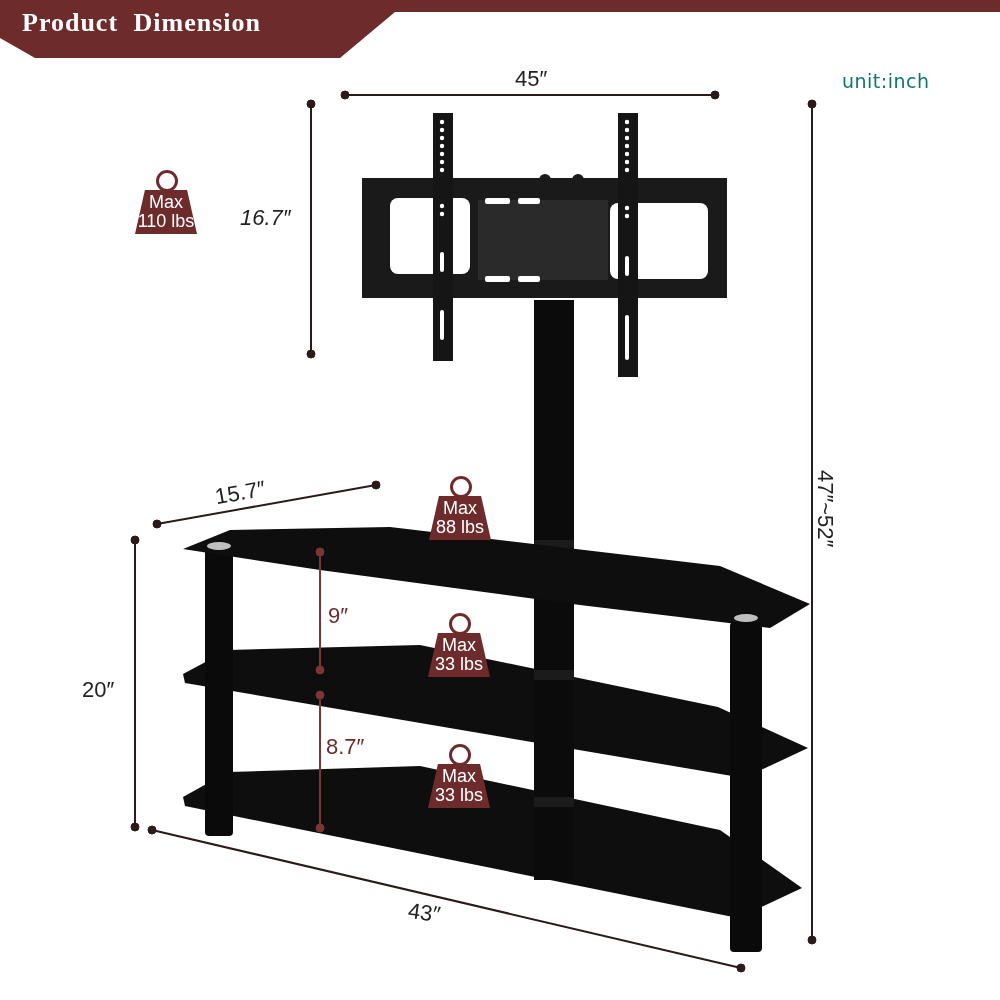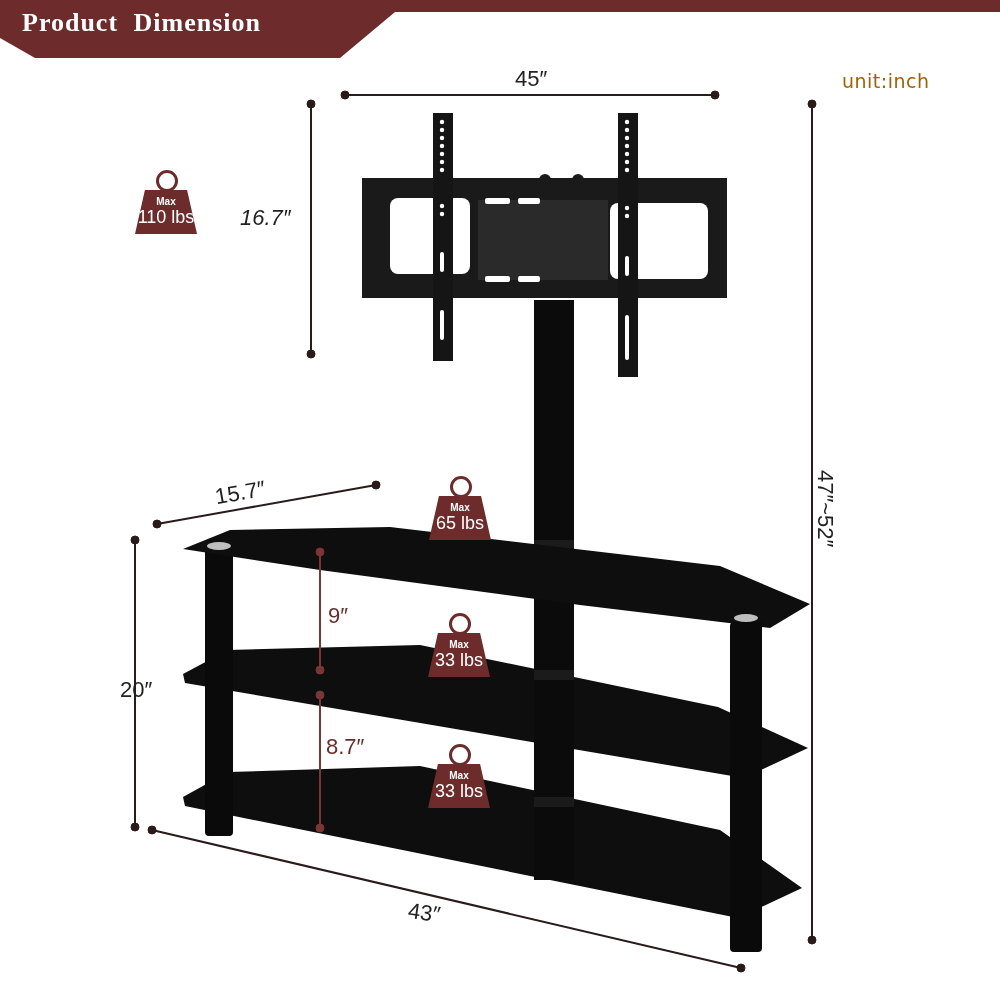--- a/index.html
+++ b/index.html
@@ -2,34 +2,34 @@
 <html><head>
 <meta charset="utf-8">
 <style>
   html, body { margin: 0; padding: 0; background: #ffffff; }
   body { width: 1000px; height: 1000px; position: relative; overflow: hidden;
          font-family: "Liberation Sans", sans-serif; }
   .canvas { position: absolute; left: 0; top: 0; width: 1000px; height: 1000px; }
   .banner-text { position: absolute; left: 22px; top: 8px; color: #ffffff;
                  font-family: Liberation Serif, serif; font-weight: bold;
                  font-size: 26px; letter-spacing: 1px; word-spacing: 8px; }
-  .unit-label { position: absolute; left: 842px; top: 70px; font-size: 19px; color: #a16207;
+  .unit-label { position: absolute; left: 842px; top: 70px; font-size: 19px; color: #0f766e;
                 font-family: "DejaVu Sans", sans-serif; letter-spacing: 0.5px; }
   .dim { position: absolute; font-size: 22px; color: #222; white-space: nowrap;
          font-family: "Liberation Sans", sans-serif; }
   .dim.red { color: #6e2b2b; }
   .weight { position: absolute; width: 62px; height: 70px; }
   .weight .ring { position: absolute; left: 21px; top: 0; width: 16px; height: 16px;
                   border: 3px solid #6e2b2b; border-radius: 50%; background: transparent; }
   .weight .body { position: absolute; left: 0; top: 20px; width: 62px; height: 44px;
                   background: #6e2b2b;
                   clip-path: polygon(16% 0, 84% 0, 100% 100%, 0 100%);
                   display: flex; flex-direction: column; align-items: center; justify-content: center;
                   color: #fff; line-height: 1.05; }
-  .weight .max { font-weight: bold; font-size: 10px; }
+  .weight .max { font-weight: normal; font-size: 18px; }
   .weight .lbs { font-size: 18px; }
 </style>
 </head>
 <body>
 
 <svg class="canvas" viewBox="0 0 1000 1000" xmlns="http://www.w3.org/2000/svg">
 
   <polygon points="0,0 1000,0 1000,12 395,12 340,58 35,58 0,38" fill="#6e2b2b"></polygon>
 
   <g stroke="#2a1a1a" fill="#2a1a1a">
@@ -138,37 +138,37 @@
 </svg>
 
 <div class="banner-text">Product Dimension</div>
 
 <div class="unit-label">unit:inch</div>
 
 <div class="dim" style="left:515px;top:66px;">45″</div>
 <div class="dim" style="left:240px;top:205px;font-style:italic;">16.7″</div>
 <div class="dim" style="left:812px;top:470px;transform:rotate(90deg);transform-origin:left top;margin-left:26px;">47″~52″</div>
 <div class="dim" style="left:215px;top:480px;transform:rotate(-10deg);">15.7″</div>
-<div class="dim" style="left:82px;top:677px;margin-left:38px;">20″</div>
+<div class="dim" style="left:82px;top:677px;">20″</div>
 <div class="dim red" style="left:328px;top:603px;">9″</div>
 <div class="dim red" style="left:326px;top:734px;">8.7″</div>
 <div class="dim" style="left:408px;top:900px;transform:rotate(8deg);">43″</div>
 
 <div class="weight" style="left:135px;top:170px;">
   <div class="ring"></div>
   <div class="body">
     <span class="max">Max</span>
     <span class="lbs">110 lbs</span>
   </div>
 </div>
 <div class="weight" style="left:429px;top:476px;">
   <div class="ring"></div>
   <div class="body">
     <span class="max">Max</span>
-    <span class="lbs">65 lbs</span>
+    <span class="lbs">88 lbs</span>
   </div>
 </div>
 <div class="weight" style="left:428px;top:613px;">
   <div class="ring"></div>
   <div class="body">
     <span class="max">Max</span>
     <span class="lbs">33 lbs</span>
   </div>
 </div>
 <div class="weight" style="left:428px;top:744px;">

